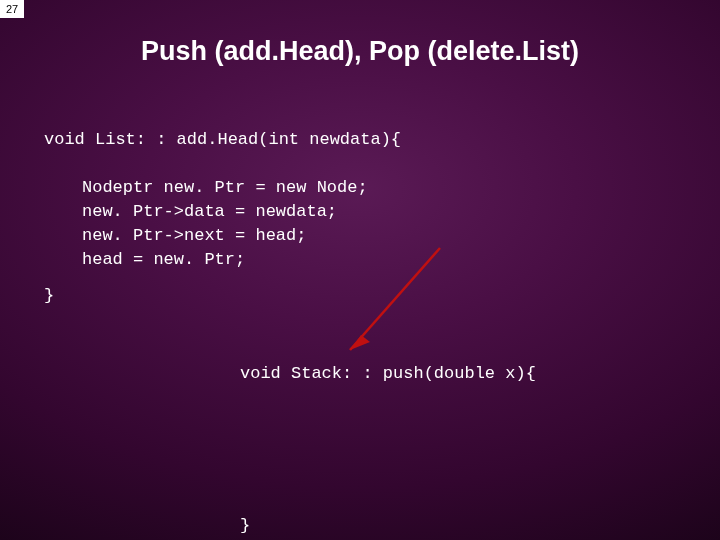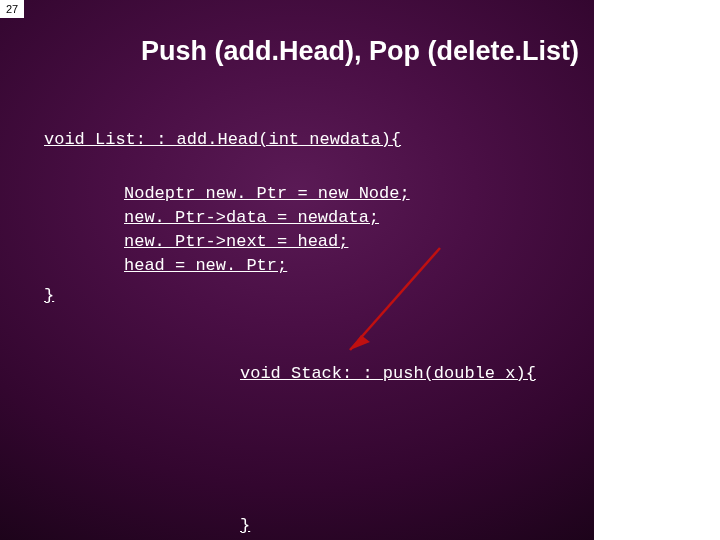--- a/index.html
+++ b/index.html
@@ -5,21 +5,21 @@
   html, body {
     margin: 0;
     padding: 0;
     width: 720px;
     height: 540px;
     overflow: hidden;
     font-family: Arial, Helvetica, sans-serif;
   }
   .slide {
     position: relative;
-    width: 594px;
+    width: 720px;
     height: 540px;
     background: radial-gradient(ellipse 120% 100% at 50% 35%,
                 #5a1a55 0%,
                 #4a0f45 25%,
                 #33062f 55%,
                 #1a0318 80%,
                 #0c010b 100%);
     color: #fff;
   }
   .slide-number-box {
@@ -46,24 +46,23 @@
     color: #ffffff;
     letter-spacing: 0px;
   }
   .code {
     font-family: "Courier New", Courier, monospace;
     font-size: 17px;
     color: #ffffff;
     white-space: pre;
     line-height: 1.42;
     position: absolute;
-    text-decoration: underline;
   }
   #code-sig-1 { top: 128px; left: 44px; }
-  #code-body-1 { top: 182px; left: 82px; margin-left: 42px; }
+  #code-body-1 { top: 176px; left: 82px; }
   #code-close-1 { top: 284px; left: 44px; }
 
   #code-sig-2 { top: 362px; left: 240px; }
   #code-body-2 { top: 414px; left: 278px; }
   #code-close-2 { top: 514px; left: 240px; }
 
   .annotation {
     position: absolute;
     top: 222px;
     left: 378px;

